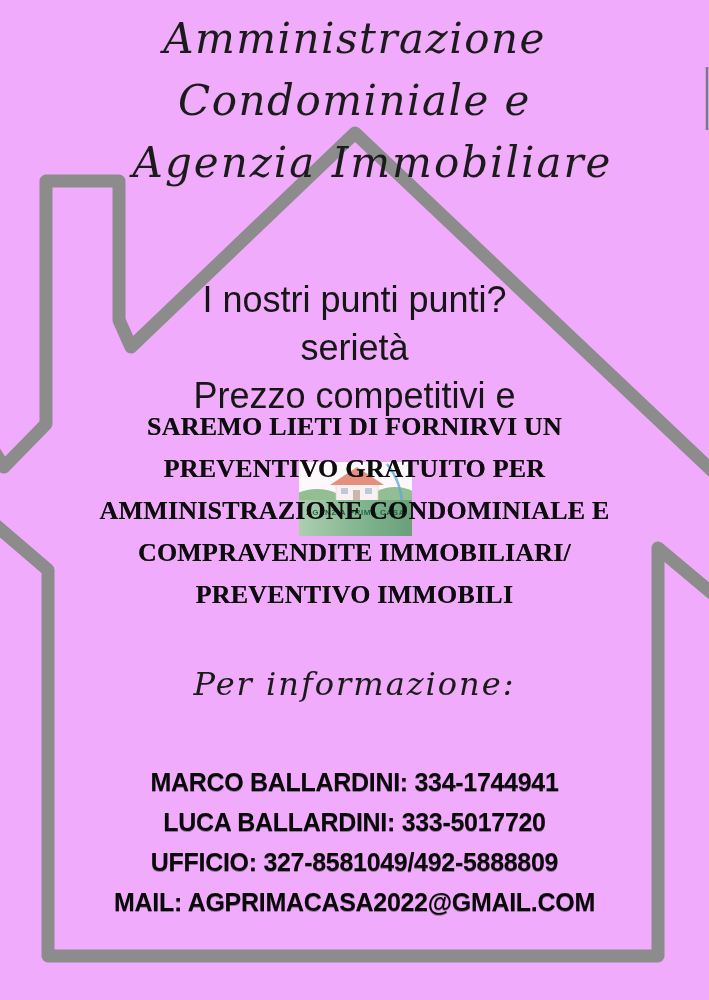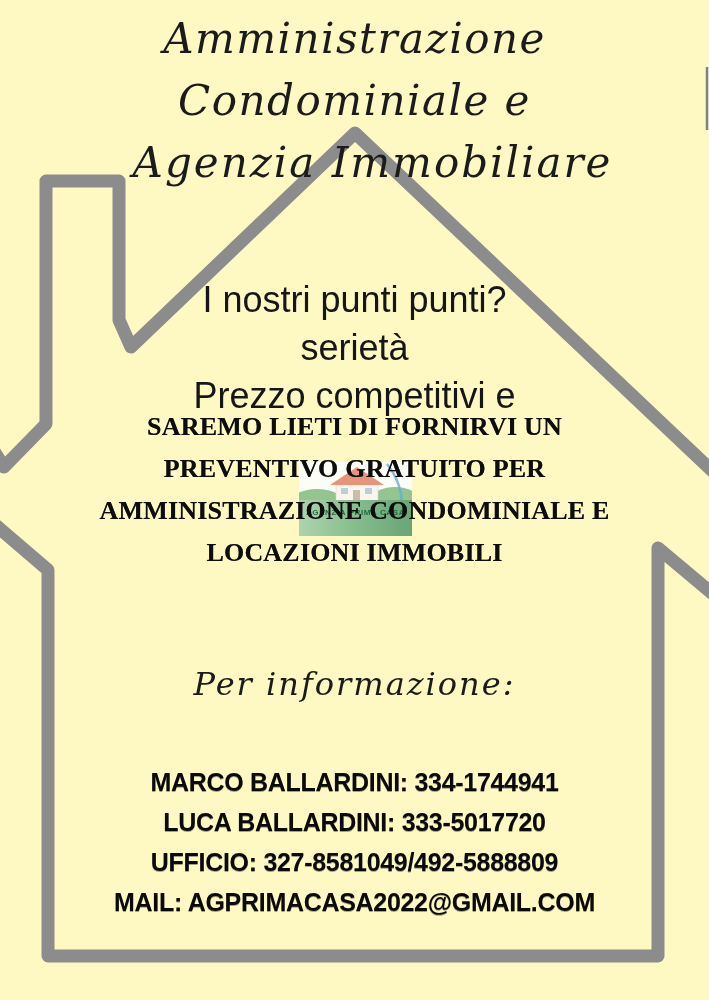--- a/index.html
+++ b/index.html
@@ -1,19 +1,19 @@
 <!DOCTYPE html>
 <html><head>
 <meta charset="utf-8">
 <style>
   html,body{margin:0;padding:0;background:#ffffff;}
   .page{
     position:relative;
     width:709px;height:1000px;
-    background:#fef9c3;
+    background:#f0abfc;
     overflow:hidden;
     font-family:"Liberation Sans",sans-serif;
     color:#141414;
   }
   .house-svg{position:absolute;left:0;top:0;width:709px;height:1000px;z-index:1;}
   .layer{position:absolute;left:0;right:0;text-align:center;z-index:3;}
 
   .title{top:8px;
     font-family:"DejaVu Serif",serif;font-style:italic;font-weight:500;
     font-size:42px;line-height:62px;letter-spacing:1.5px;color:#1b1b1b;}
@@ -86,21 +86,22 @@
       <rect x="54" y="28" width="7" height="11" fill="#c9b9a6"></rect>
       <rect x="0" y="38" width="113" height="36" fill="url(#band)"></rect>
       <text x="56.5" y="53" text-anchor="middle" font-family="Liberation Sans, sans-serif" font-size="8" font-weight="700" letter-spacing="0.6" fill="#1d5c38">AGENZIA PRIMA CASA</text>
     </svg>
   </div>
 
   <div class="layer pitch">
     <div>SAREMO LIETI DI FORNIRVI UN</div>
     <div>PREVENTIVO GRATUITO PER</div>
     <div>AMMINISTRAZIONE CONDOMINIALE E</div>
-    <div>LOCAZIONI IMMOBILI</div>
+    <div>COMPRAVENDITE IMMOBILIARI/</div>
+    <div>PREVENTIVO IMMOBILI</div>
   </div>
 
   <div class="layer script-heading">Per informazione:</div>
 
   <div class="layer contacts">
     <div>MARCO BALLARDINI: 334-1744941</div>
     <div>LUCA BALLARDINI: 333-5017720</div>
     <div>UFFICIO: 327-8581049/492-5888809</div>
     <div>MAIL: AGPRIMACASA2022@GMAIL.COM</div>
   </div>

